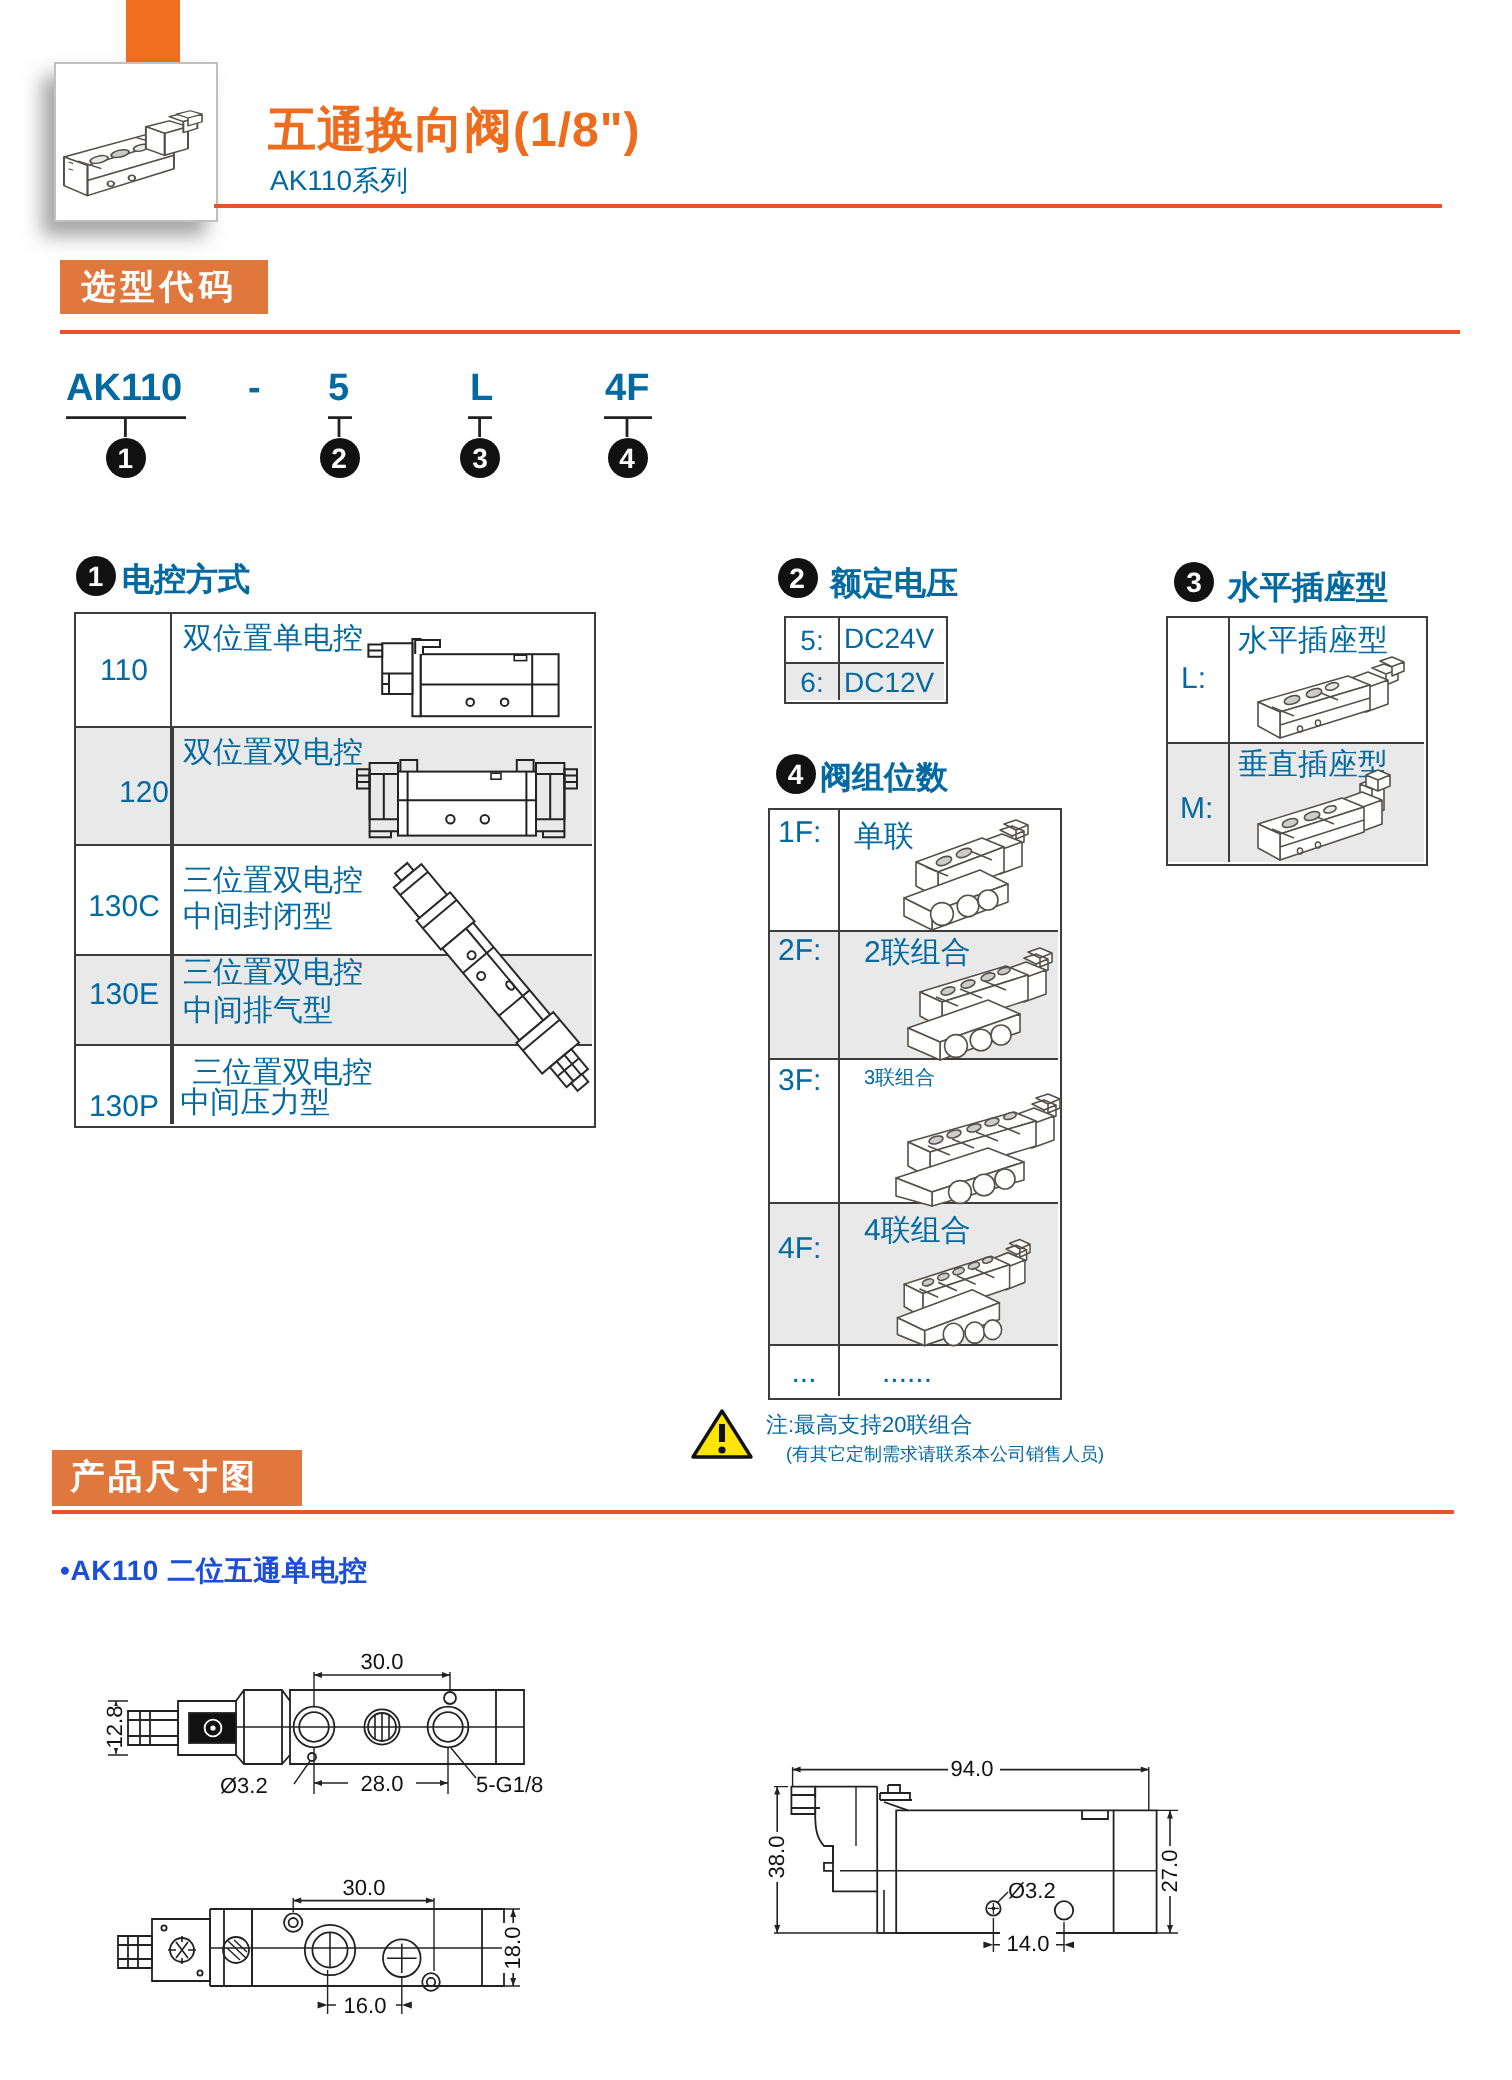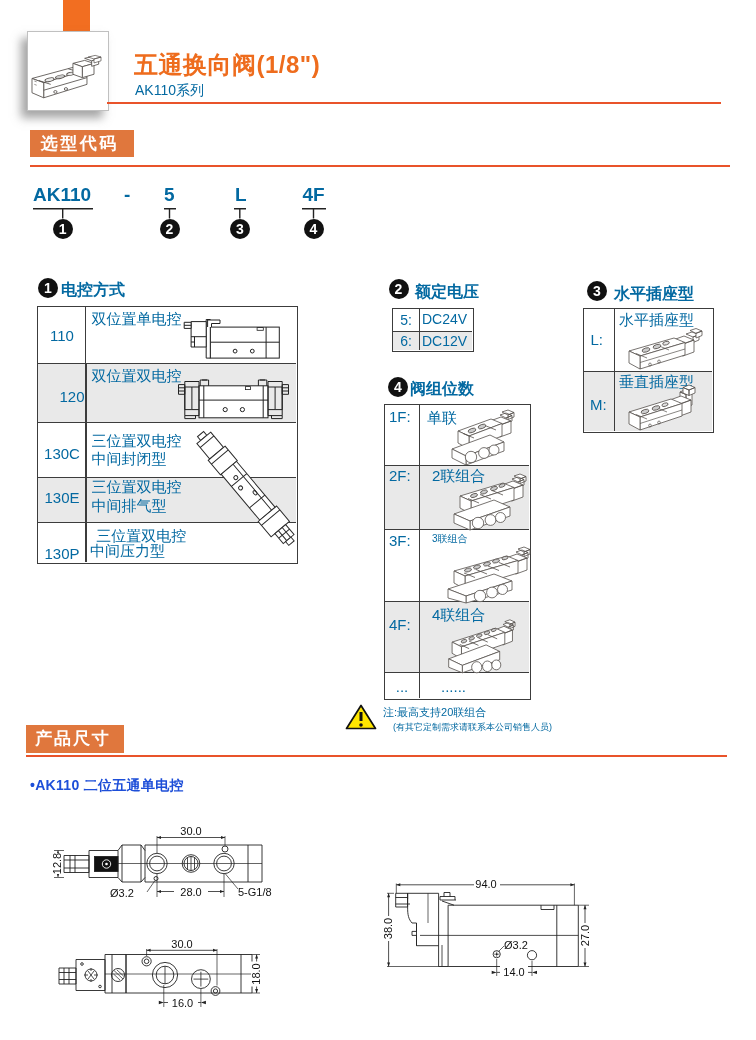--- a/index.html
+++ b/index.html
@@ -313,21 +313,21 @@
   <path d="M1 28 L12 33 L12 46 L1 40 Z"></path>
   <path d="M8 30.5 L19 35 M28 23.5 L39 28 M12 39.5 L54 26" fill="none" stroke-width="0.7"></path>
   <ellipse cx="17" cy="27.5" rx="4" ry="2" transform="rotate(-17 17 27.5)" fill="#ccc"></ellipse>
   <ellipse cx="28" cy="24" rx="4" ry="2" transform="rotate(-17 28 24)" fill="#ccc"></ellipse>
   <ellipse cx="37" cy="20.7" rx="3.2" ry="1.6" transform="rotate(-17 37 20.7)" fill="#e6e6e6"></ellipse>
   <ellipse cx="22" cy="41.5" rx="1.3" ry="1.5" fill="none" stroke-width="0.7"></ellipse>
   <ellipse cx="31" cy="38.5" rx="1.3" ry="1.5" fill="none" stroke-width="0.7"></ellipse>
  </g>
 </svg>
 
-<div class="abs orangebar" style="left:25.8px;top:725.4px;width:98px;height:27.4px;line-height:27.4px;padding-left:9.5px;letter-spacing:1.8px;font-size:17px;box-sizing:border-box;">产品尺寸图</div>
+<div class="abs orangebar" style="left:25.8px;top:725.4px;width:125px;height:27.4px;line-height:27.4px;padding-left:9.5px;letter-spacing:1.8px;font-size:17px;box-sizing:border-box;">产品尺寸图</div>
 <div class="abs oline" style="left:26px;top:754.5px;width:701px;height:2px;"></div>
 <div class="abs" style="left:30px;top:777px;font-size:14px;font-weight:bold;color:#1d4ed8;letter-spacing:0.3px;">•AK110 二位五通单电控</div>
 
 <svg id="d1" class="abs" style="left:48px;top:825px;" width="240" height="80" viewBox="0 0 240 80">
  <g stroke="#222" stroke-width="0.9" fill="none">
 
   <path d="M16 30.5 H41 V47.5 H16 Z M16 35 H41 M16 43 H41 M22 30.5 V47.5 M27 30.5 V47.5"></path>
 
   <path d="M41 25.5 H70 V52.5 H41 Z"></path>
   <rect x="46.5" y="31.5" width="23.5" height="15" fill="#111"></rect>

